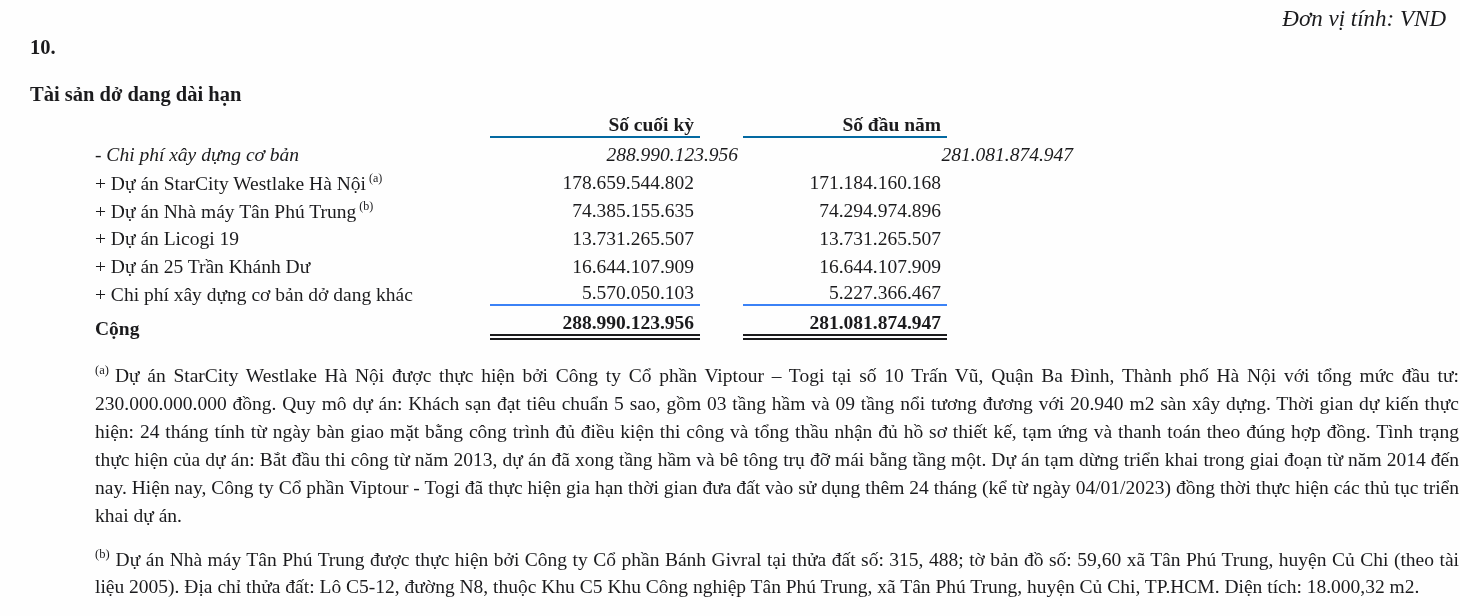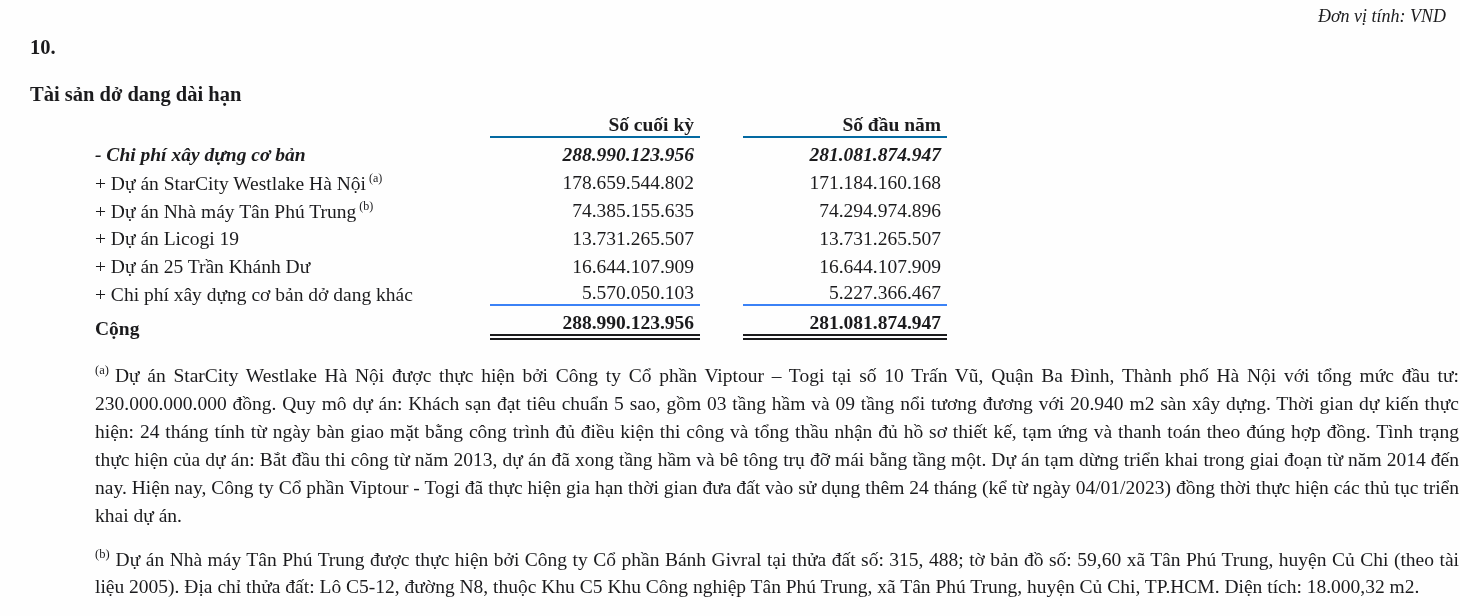--- a/index.html
+++ b/index.html
@@ -4,31 +4,31 @@
 <style>
   * { margin:0; padding:0; box-sizing:border-box; }
   html,body { width:1460px; height:616px; }
   body {
     font-family:"Liberation Serif","DejaVu Serif",serif;
     background:#ffffff; color:#1b1b1d;
   }
   .page { position:relative; width:1460px; height:616px; background:#fefefe; overflow:hidden; }
 
   .unit-row { text-align:right; padding:6px 14px 0 0; height:28px; }
-  .unit { font-style:italic; font-size:18px; }
+  .unit { font-style:italic; font-size:23px; }
 
   .section-head { display:flex; gap:24px; margin:8px 0 0 30px; font-weight:bold; font-size:20.5px;flex-direction:column; }
 
   .fin-table { margin:8px 0 0 95px; font-size:19.5px; }
   .t-row { display:grid; grid-template-columns:395px 210px 43px 204px; align-items:end; min-height:28px; }
   .t-head { min-height:24px; }
   .cell-head { font-weight:bold; border-bottom:2px solid #0369a1; }
   .cell-num { text-align:right; padding-right:6px; }
   .gap { height:1px; }
-  .r-emph { font-weight:bold; font-style:italic; }
+  .r-emph { font-weight:normal; font-style:italic;gap:44px; }
   .row-total { font-weight:bold; min-height:34px; }
   .underline-cell { border-bottom:2px solid #3b82f6; }
   .dbl-cell { border-bottom:6px double #1b1b1d; }
   sup.supm { font-size:12px; margin-left:3px; }
 
   .footnotes { margin:16px 0 12px 95px; width:1364px; }
   .footnote { text-align:justify; font-size:19.5px; line-height:28px; margin-bottom:10px; }
   .fn-marker { font-size:12.5px; margin-right:6px; }
 </style>
 </head>

